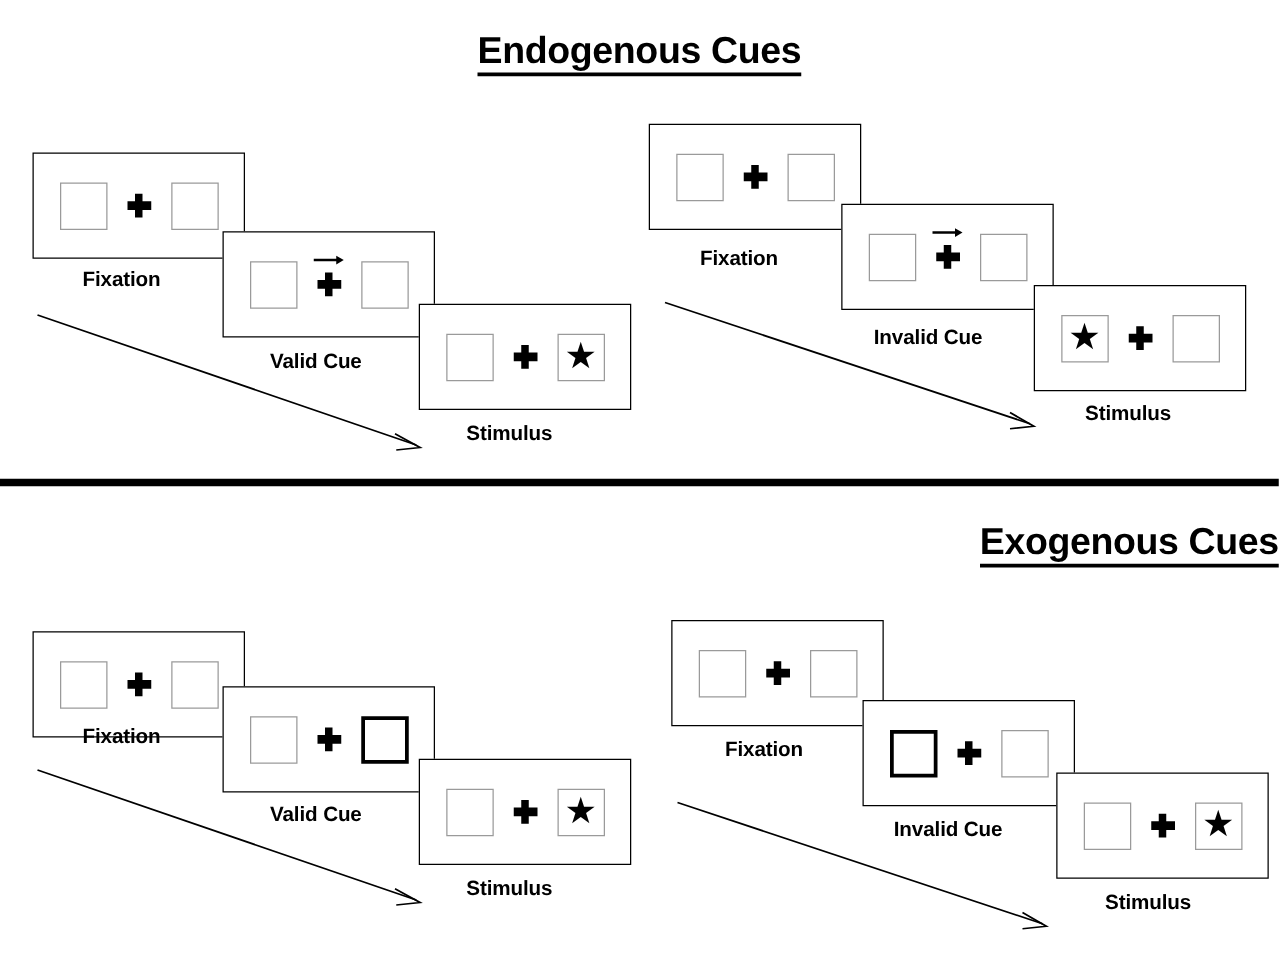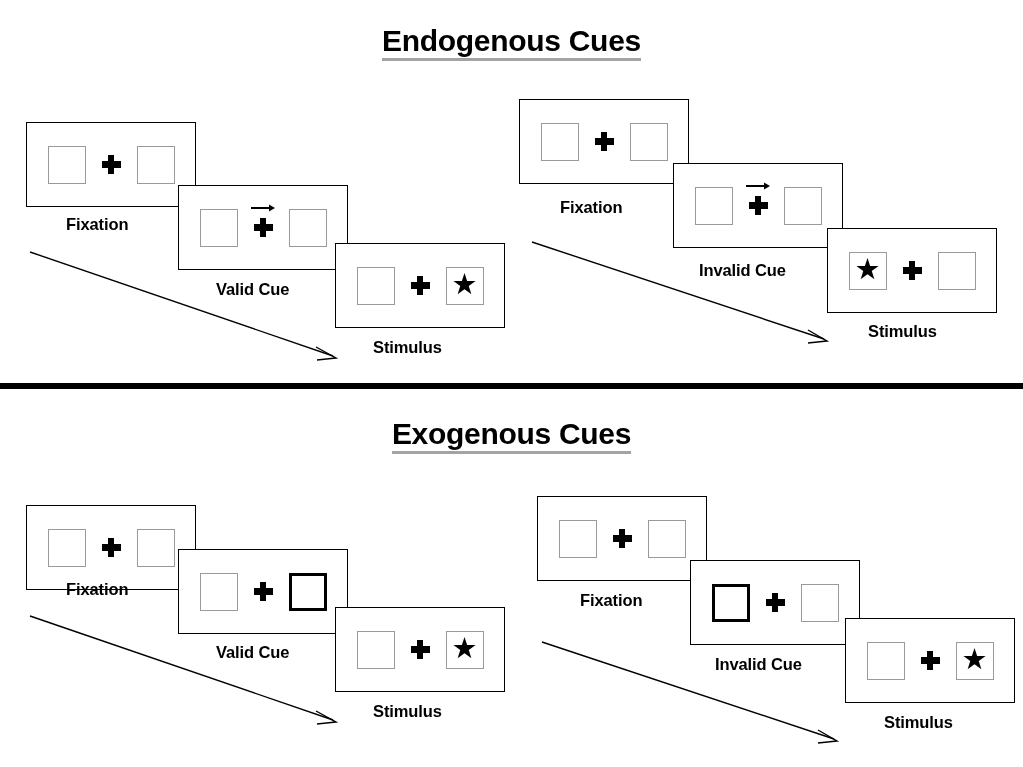--- a/index.html
+++ b/index.html
@@ -22,27 +22,27 @@
     width: 100%;
     left: 0;
     text-align: center;
     font-weight: bold;
     font-size: 30px;
     letter-spacing: -0.3px;
     color: #000;
     white-space: nowrap;
   }
   .section-title span.ttl {
-    border-bottom: 3px solid #a3a3a3;
+    border-bottom: 3px solid #000000;
     padding-bottom: 1px;
     display: inline-block;
     line-height: 1.05;
   }
   #title-endogenous { top: 24px; }
-  #title-exogenous  { top: 417px; }
+  #title-exogenous  { top: 417px; text-align: right; }
 
   
   .divider {
     position: absolute;
     left: 0;
     top: 383px;
     width: 1023px;
     height: 6px;
     background: #000;
   }

